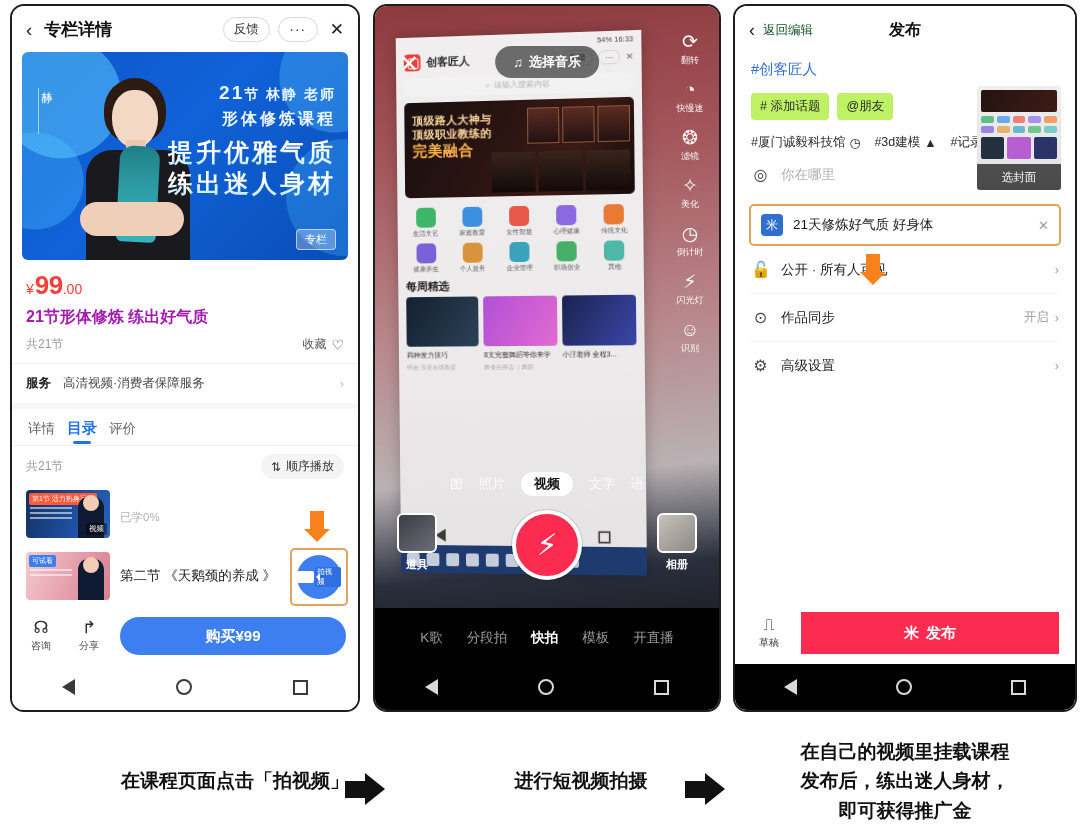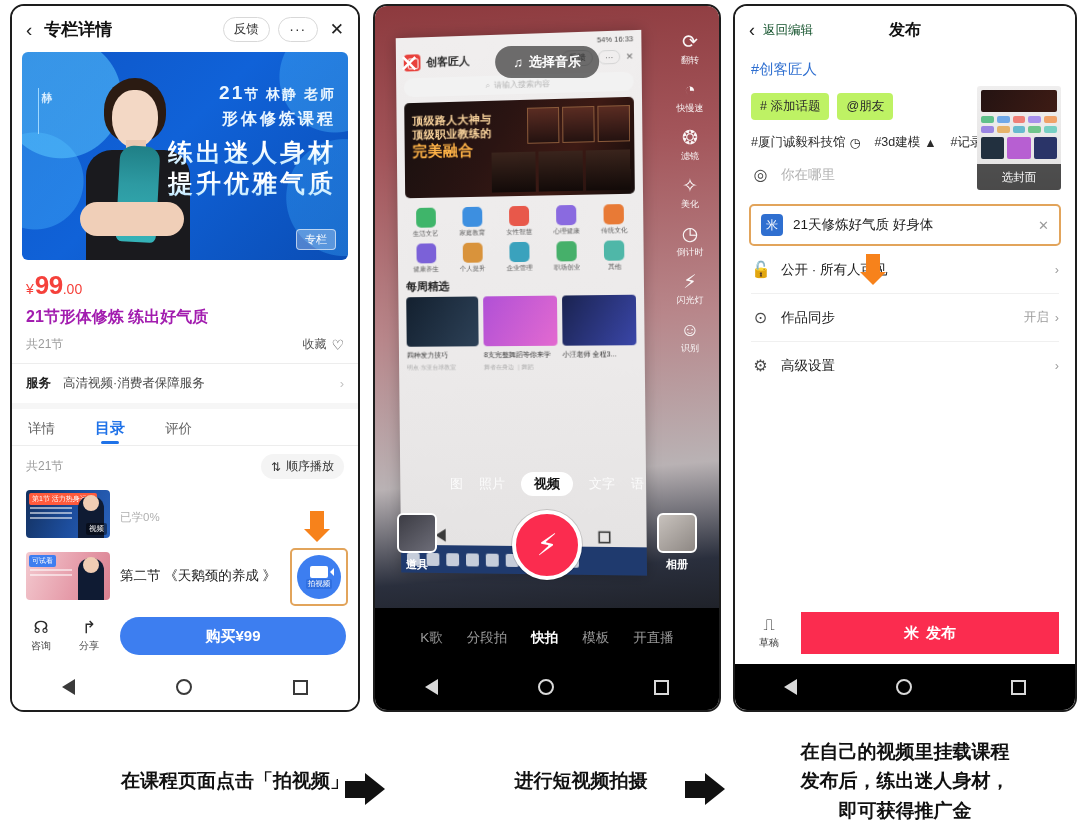--- a/index.html
+++ b/index.html
@@ -105,21 +105,21 @@
   .p1-fav { margin-left: auto; display: flex; align-items: center; gap: 5px; color: #555; font-size: 12px; }
   .heart { font-size: 14px; color: #444; }
   .divider { height: 1px; background: #ededed; margin: 0 0; }
   .thickdiv { height: 6px; background: #f6f6f6; }
 
   .p1-service { display: flex; align-items: center; padding: 11px 14px; font-size: 12.5px; }
   .p1-service .lbl { font-weight: 700; color: #222; margin-right: 12px; }
   .p1-service .val { color: #4a4a4a; }
   .chev { margin-left: auto; color: #c3c3c3; font-size: 13px; }
 
-  .p1-tabs { display: flex; align-items: flex-end; gap: 40px; padding: 10px 16px 0 16px; }
+  .p1-tabs { display: flex; align-items: flex-end; gap: 12px; padding: 10px 16px 0 16px; }
   .p1-tab { font-size: 13.5px; color: #666; padding-bottom: 7px; position: relative; }
   .p1-tab.active { color: #1f72e8; font-weight: 700; font-size: 15px; }
   .p1-tab.active::after {
     content:""; position:absolute; left: 50%; transform: translateX(-50%);
     bottom: 1px; width: 18px; height: 3px; background: #1f72e8; border-radius: 2px;
   }
   .p1-listhead { display: flex; align-items: center; padding: 8px 14px 4px 14px; font-size: 12px; color: #9a9a9a; }
   .order-btn {
     margin-left: auto; display:flex; align-items:center; gap:5px;
     background:#f4f4f4; border-radius: 13px; padding: 4px 10px; font-size: 12px; color:#333;
@@ -147,21 +147,21 @@
   .lesson-main { flex: 1; min-width: 0; }
   .lesson-title { font-size: 13.5px; color: #1b1b1b; }
   .lesson-progress { font-size: 11.5px; color: #b0b0b0; margin-top: 6px; }
 
   .record-box {
     position: absolute; right: 10px; top: 542px; width: 58px; height: 58px;
     border: 2px solid #e2a45b; border-radius: 5px; display:flex; align-items:center; justify-content:center;
   }
   .record-circle {
     width: 44px; height: 44px; border-radius: 50%; background: #3d7ef0;
-    display:flex; flex-direction: column; align-items:center; justify-content:center; gap:1px;
+    display:flex; flex-direction: row; align-items:center; justify-content:center; gap:1px;
   }
   .rc-cam {
     width: 18px; height: 12px; background:#fff; border-radius: 2px; position: relative;
   }
   .rc-cam::after { content:""; position:absolute; right:-6px; top:2px; border:4px solid transparent; border-right-color:#fff;}
   .rc-label { font-size: 7.5px; color:#fff; background:#2f6fe0; padding: 0 2px; border-radius: 2px; }
   .arw { position:absolute; display:flex; flex-direction:column; align-items:center; }
   .arw .shaft { width: 14px; height: 18px; background: #f7821b; }
   .arw .head { width:0;height:0;border-left:13px solid transparent;border-right:13px solid transparent;border-top:13px solid #f7821b; }
 
@@ -346,22 +346,22 @@
         <div class="bp-hair"></div>
           <div class="bp-face"></div>
           <div class="bp-neck"></div>
         <div class="bp-body"></div>
           <div class="bp-scarf"></div>
           <div class="bp-arm"></div>
       </div>
       <div class="banner-text">
         <div class="bt-l1"><span class="big">21</span><span>节 林静 老师</span></div>
         <div class="bt-l2">形体修炼课程</div>
+        <div class="bt-big">提升优雅气质</div>
         <div class="bt-big">练出迷人身材</div>
-        <div class="bt-big">提升优雅气质</div>
       </div>
       <div class="banner-tag">专栏</div>
     </div>
 
     <div class="p1-price">
       <span class="cny">¥</span>
       <span class="amt">99</span>
       <span class="cents">.00</span>
     </div>
 

